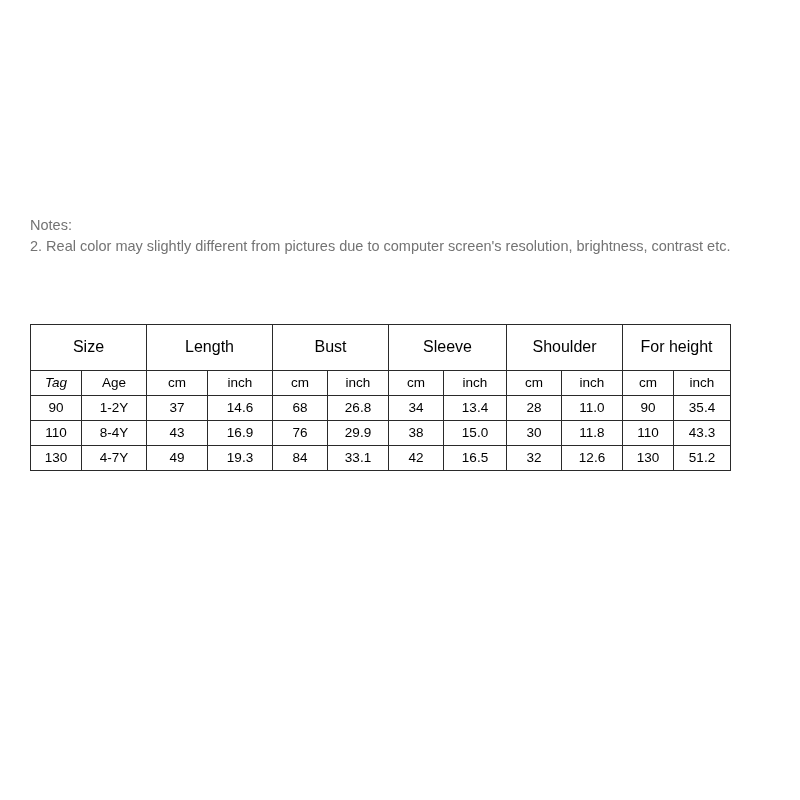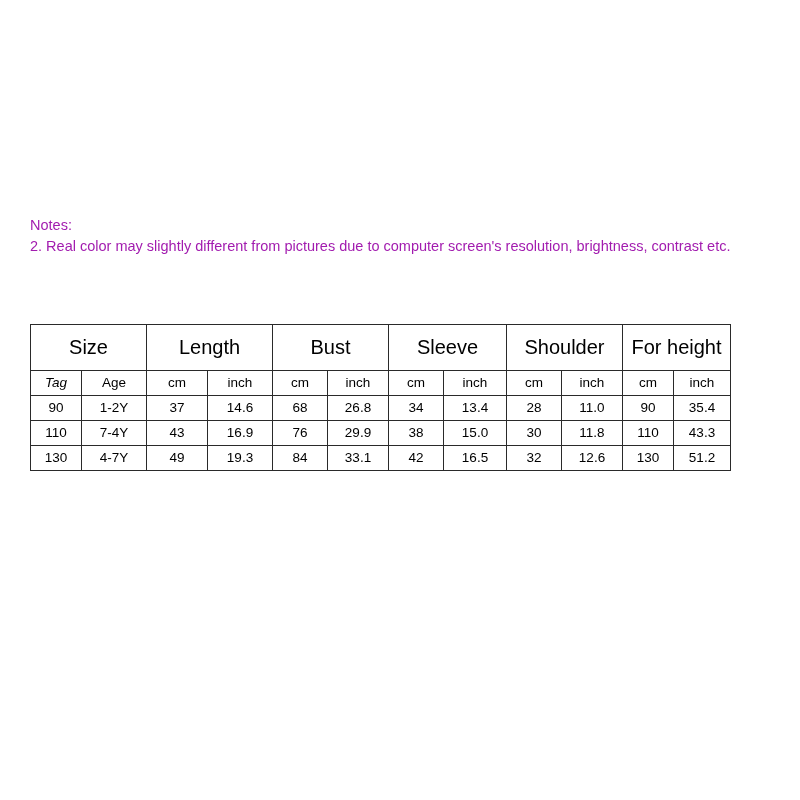--- a/index.html
+++ b/index.html
@@ -14,21 +14,21 @@
     color: #000000;
     position: relative;
     overflow: hidden;
   }
   .notes {
     position: absolute;
     left: 30px;
     top: 215px;
     font-size: 14.5px;
     line-height: 21px;
-    color: #a21caf;
+    color: #737373;
   }
   .notes div {
     white-space: nowrap;
   }
   .size-table-wrap {
     position: absolute;
     left: 30px;
     top: 324px;
   }
   table.size-table {
@@ -41,21 +41,21 @@
     border: 1px solid #2a2a2a;
     text-align: center;
     font-weight: normal;
     padding: 0;
     height: 24px;
     vertical-align: middle;
     line-height: 1.15;
   }
   table.size-table tr.group-head td {
     height: 45px;
-    font-size: 20px;
+    font-size: 16px;
   }
   
   .c-tag   { width: 50px; font-style: italic; }
   .c-age   { width: 64px; }
   .c-cm    { width: 60px; }
   .c-inch  { width: 64px; }
   .c-cm2   { width: 54px; }
   .c-inch2 { width: 60px; }
   .c-cm3   { width: 54px; }
   .c-inch3 { width: 62px; }
@@ -110,21 +110,21 @@
         <td>26.8</td>
         <td>34</td>
         <td>13.4</td>
         <td>28</td>
         <td>11.0</td>
         <td>90</td>
         <td>35.4</td>
       </tr>
       <tr>
         <td>110</td>
-        <td>7-4Y</td>
+        <td>8-4Y</td>
         <td>43</td>
         <td>16.9</td>
         <td>76</td>
         <td>29.9</td>
         <td>38</td>
         <td>15.0</td>
         <td>30</td>
         <td>11.8</td>
         <td>110</td>
         <td>43.3</td>

